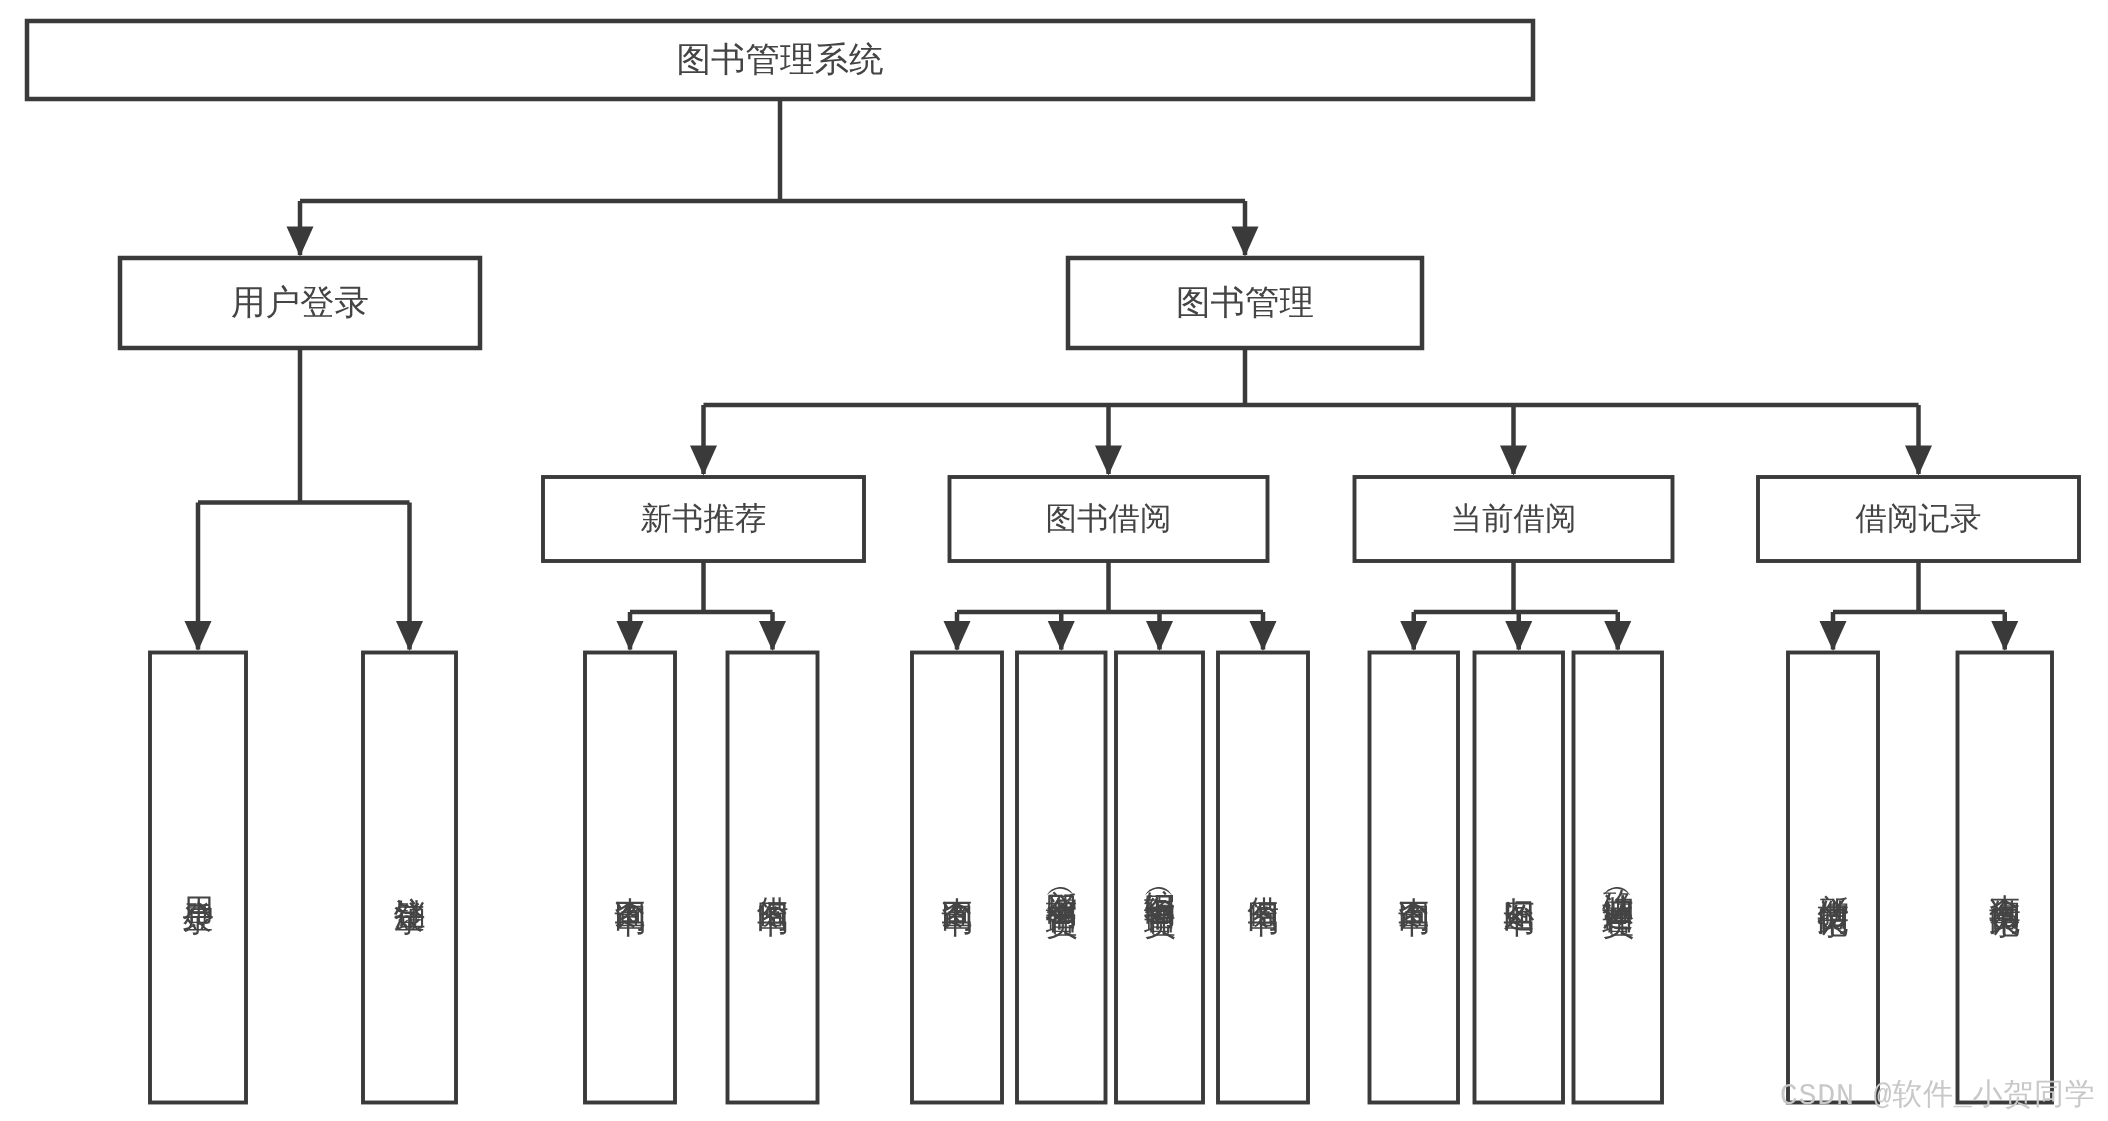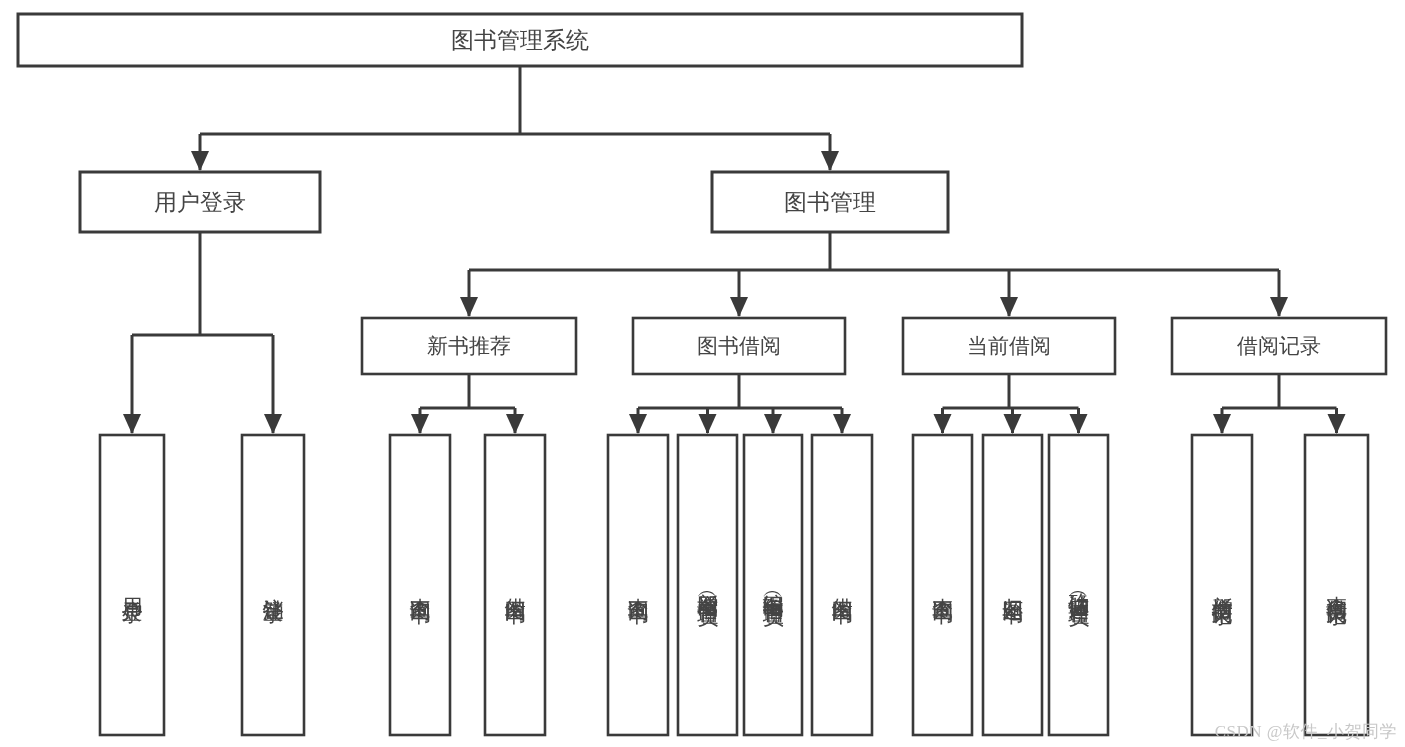--- a/index.html
+++ b/index.html
@@ -70,22 +70,22 @@
     justify-content: center;
     white-space: nowrap;
     pointer-events: none;
     user-select: none;
   }
   .watermark {
     position: absolute;
     right: 8px;
     bottom: 4px;
     color: #c8c8c8;
-    font-family: Liberation Serif, serif;
-    font-size: 17px;
+    font-family: Liberation Mono, monospace;
+    font-size: 20px;
     letter-spacing: 0.5px;
     white-space: nowrap;
     user-select: none;
   }
 </style>
 </head>
 <body>
 
 <div id="diagram-root">
   <svg class="flow" viewBox="0 0 1405 747">

